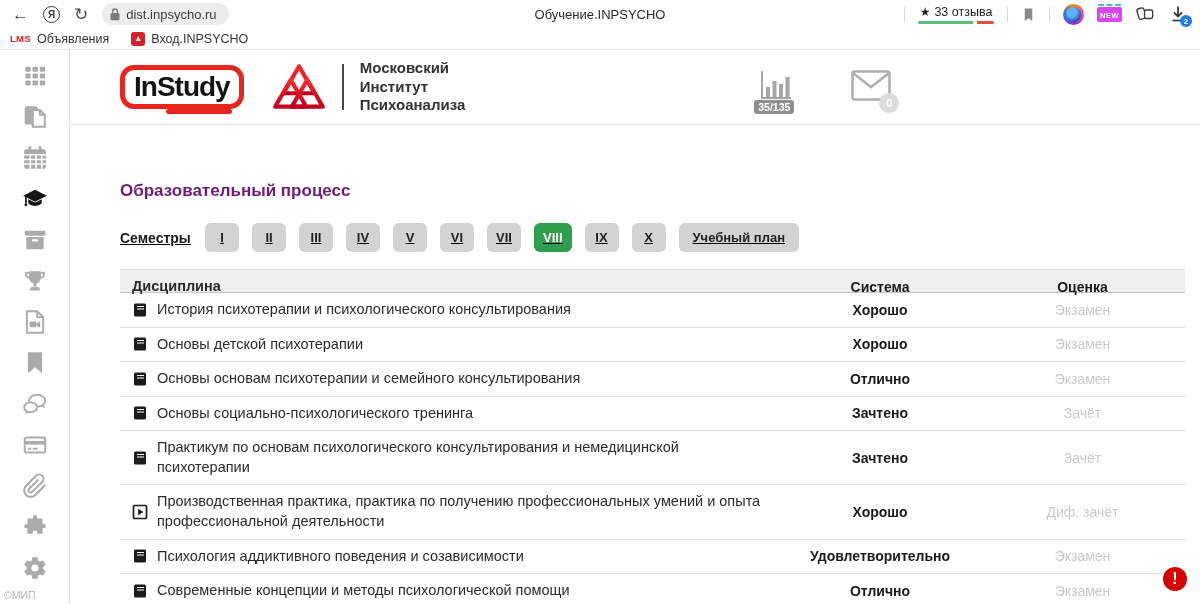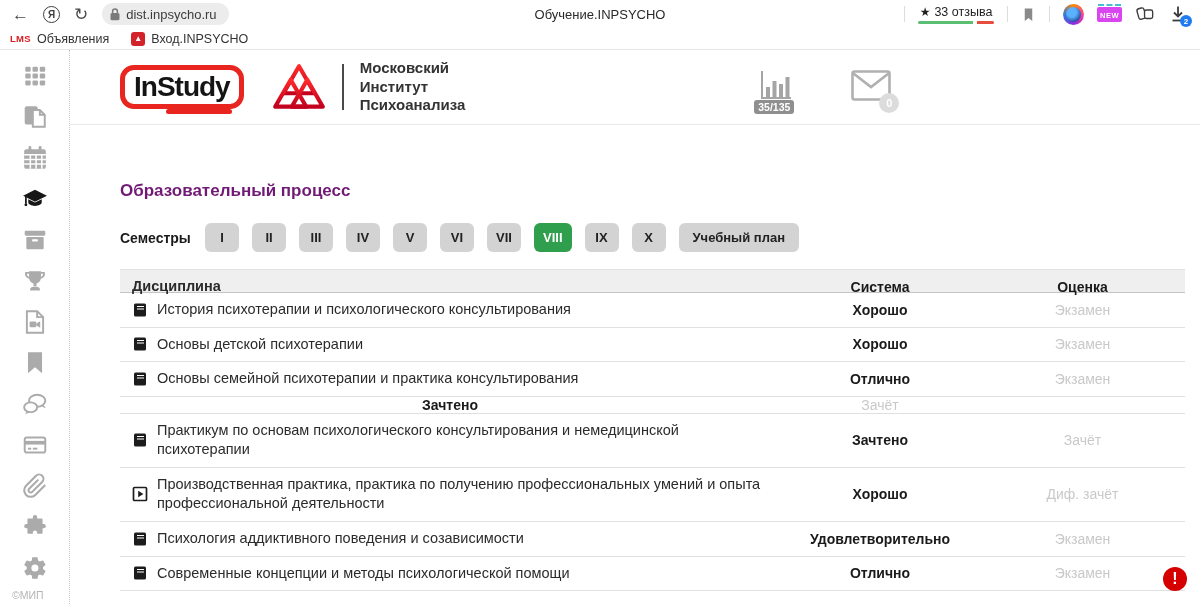--- a/index.html
+++ b/index.html
@@ -43,21 +43,21 @@
   .lms-fav { color:#d8201f; font-weight:bold; font-size:9.5px; letter-spacing:.3px; }
   .tri-fav { width:14px; height:14px; background:#d2232a; border-radius:3px; color:#fff;
     font-size:8px; display:flex; align-items:center; justify-content:center; }
 
   
   .page { display:flex; height:554px; }
   .sidebar { width:70px; position:relative; border-right:1px dotted #c9c9c9;
     display:flex; flex-direction:column; align-items:center; padding-top:13px; gap:15px; }
   .side-ico { width:26px; height:26px; color:#ababab; cursor:pointer; display:block; }
   .side-ico.active { color:#161616; }
-  .copyright { position:absolute; left:12px; bottom:3px; font-size:10.5px; color:#b5b5b5; }
+  .copyright { position:absolute; left:4px; bottom:3px; font-size:10.5px; color:#b5b5b5; }
 
   .content { flex:1; position:relative; }
   .content-header { height:75px; display:flex; align-items:center;
     padding-left:50px; border-bottom:1px solid #e9e9e9; }
   .instudy { border:5px solid #e8251f; border-radius:14px; padding:1px 9px; position:relative;
     font-weight:bold; font-size:28px; color:#141414; letter-spacing:-1px; }
   .instudy-stand { position:absolute; right:7px; bottom:-10px; width:58%; height:5px;
     background:#e8251f; border-radius:3px; }
   .valknut { margin-left:26px; }
   .hdr-divider { width:2px; height:46px; background:#4a4a4a; margin:0 16px 0 14px; }
@@ -65,21 +65,21 @@
   .hdr-stats { margin-left:292px; position:relative; width:38px; text-align:center; }
   .stats-badge { position:absolute; left:-3px; bottom:-8px; background:#8f8f8f; color:#fff;
     font-weight:bold; font-size:10.5px; border-radius:3px; padding:1px 4px; }
   .hdr-mail { margin-left:56px; position:relative; width:40px; }
   .mail-badge { position:absolute; right:-8px; bottom:-8px; width:20px; height:20px;
     border-radius:50%; background:#dcdcdc; color:#fff; font-weight:bold; font-size:11px;
     display:flex; align-items:center; justify-content:center; }
 
   .main-body { padding:0 15px 0 50px; }
   .page-title { margin-top:56px; font-size:17px; font-weight:bold; color:#701a75; }
-  .semesters { margin-top:22px; display:flex; align-items:center; gap:13px; }
+  .semesters { margin-top:22px; display:flex; align-items:center; gap:13px;text-decoration:underline; }
   .sem-label { font-weight:bold; font-size:14px; color:#1a1a1a; width:72px; }
   .sem-btn { min-width:34px; padding:7px 9px; background:#d3d3d3; border:none; border-radius:6px;
     font-family:inherit; font-weight:bold; font-size:13px; color:#222; cursor:pointer;
     display:inline-flex; justify-content:center; }
   .sem-btn.wide { padding:7px 14px; }
   .sem-btn.active { background:#2f9e4d; color:#fff; }
 
   .table { margin-top:17px; }
   .t-row { display:grid; grid-template-columns:1fr 200px 205px; align-items:center;
     border-bottom:1px solid #e0e0e0; }
@@ -322,27 +322,34 @@
           <div class="c-grade">Хорошо</div>
           <div class="c-system">Экзамен</div>
         </div>
 
         <div class="t-row">
           <div class="c-name">
               <svg class="row-ico" viewBox="0 0 16 16">
                 <path d="M3.5 1.5h9A1.5 1.5 0 0 1 14 3v10a1.5 1.5 0 0 1-1.5 1.5h-9A1.5 1.5 0 0 1 2 13V3a1.5 1.5 0 0 1 1.5-1.5z" fill="#1c1c1c"></path>
                 <path d="M5 4.5h7M5 7h7" stroke="#fff" stroke-width="1.1"></path>
               </svg>
-            <span>Основы семейной психотерапии и практика консультирования</span>
+            <span>Основы основам психотерапии и семейного консультирования</span>
             </div>
           <div class="c-grade">Отлично</div>
           <div class="c-system">Экзамен</div>
         </div>
 
         <div class="t-row">
+          <div class="c-name">
+              <svg class="row-ico" viewBox="0 0 16 16">
+                <path d="M3.5 1.5h9A1.5 1.5 0 0 1 14 3v10a1.5 1.5 0 0 1-1.5 1.5h-9A1.5 1.5 0 0 1 2 13V3a1.5 1.5 0 0 1 1.5-1.5z" fill="#1c1c1c"></path>
+                <path d="M5 4.5h7M5 7h7" stroke="#fff" stroke-width="1.1"></path>
+              </svg>
+            <span>Основы социально-психологического тренинга</span>
+            </div>
           <div class="c-grade">Зачтено</div>
           <div class="c-system">Зачёт</div>
         </div>
 
         <div class="t-row">
           <div class="c-name">
               <svg class="row-ico" viewBox="0 0 16 16">
                 <path d="M3.5 1.5h9A1.5 1.5 0 0 1 14 3v10a1.5 1.5 0 0 1-1.5 1.5h-9A1.5 1.5 0 0 1 2 13V3a1.5 1.5 0 0 1 1.5-1.5z" fill="#1c1c1c"></path>
                 <path d="M5 4.5h7M5 7h7" stroke="#fff" stroke-width="1.1"></path>
               </svg>

